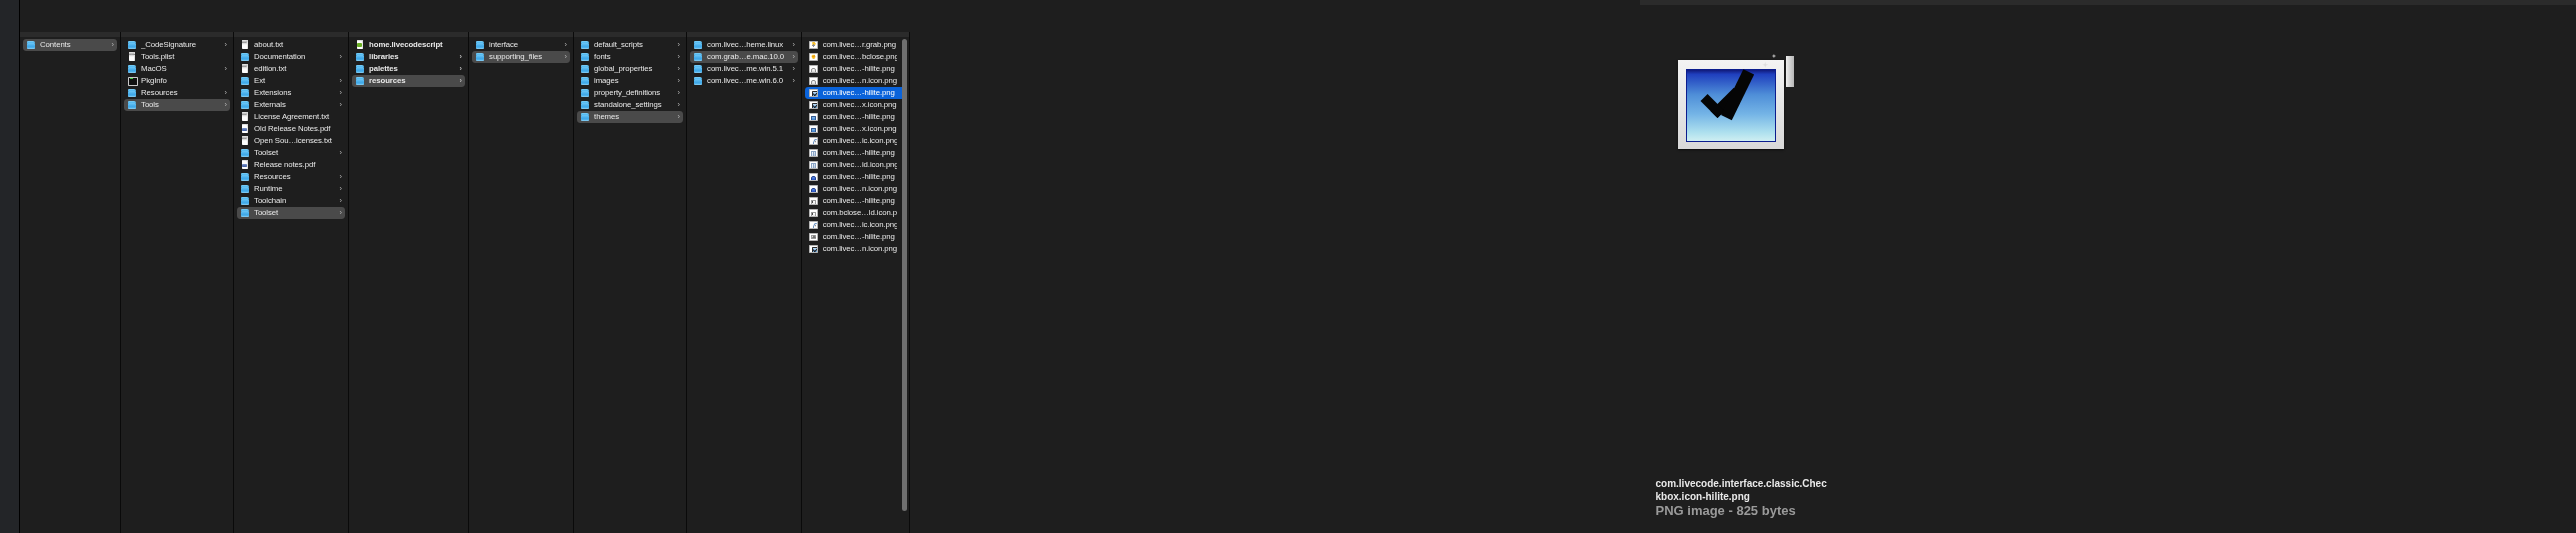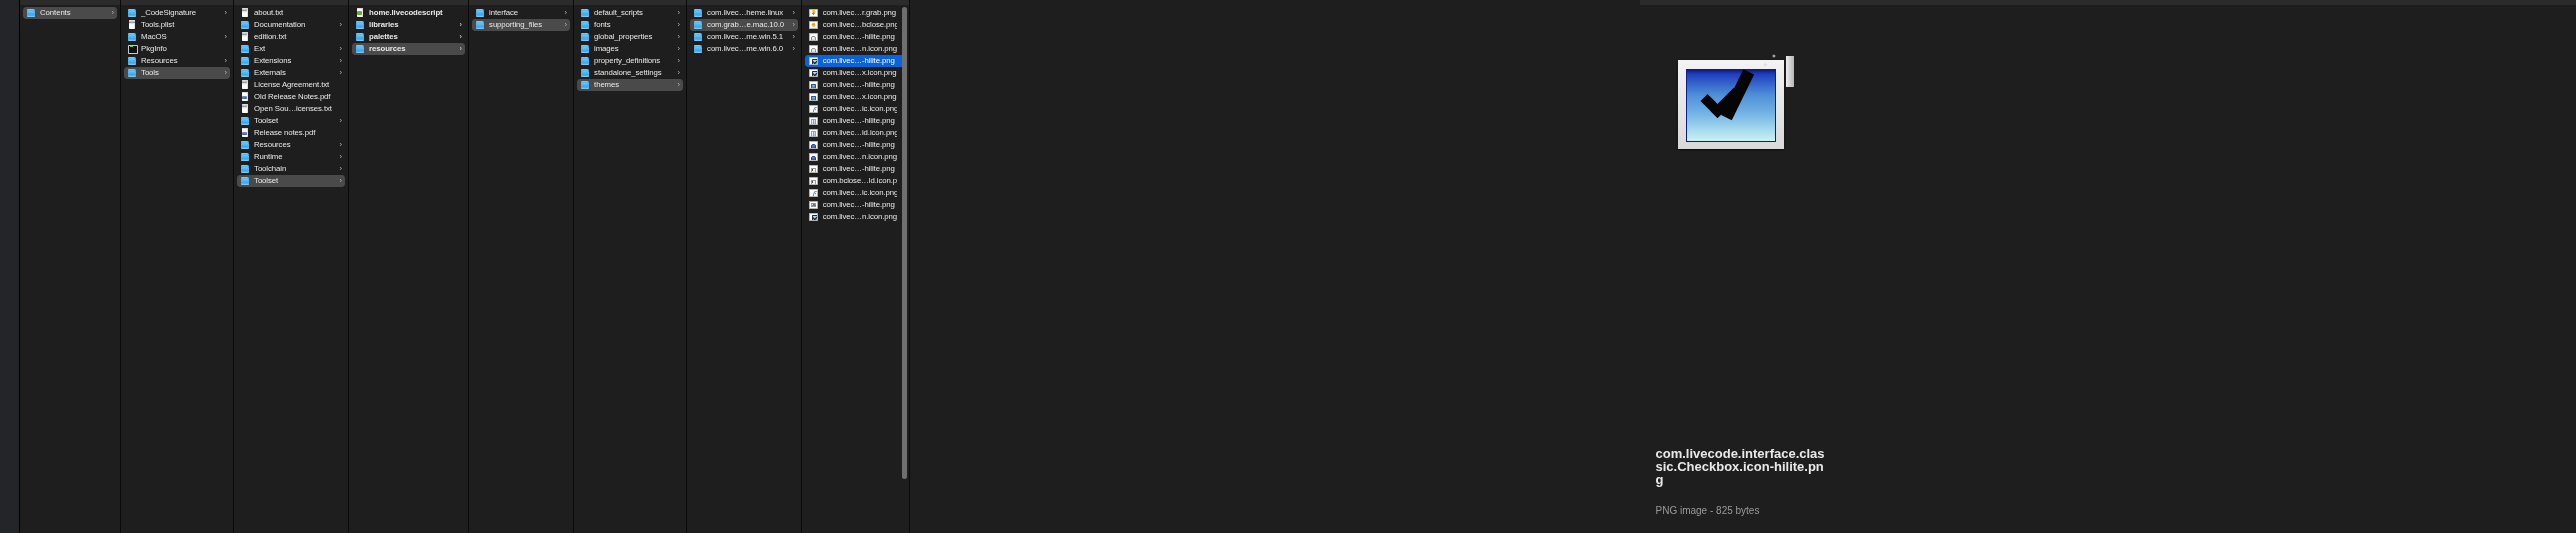--- a/index.html
+++ b/index.html
@@ -23,20 +23,21 @@
     background: #232528;
     flex: 0 0 20px;
     border-right: 0.7px solid #000;
   }
   
   .columns {
     display: flex;
     height: 452px;
     flex: 1 1 auto;
     min-width: 0;
+    margin-top: 32px;
   }
   .column {
     position: relative;
     height: 534px;
     background: #1e1e1e;
     border-right: 0.7px solid #0a0a0a;
     padding-top: 6.7px;
     flex: 0 0 auto;
     overflow: hidden;
   }
@@ -450,30 +451,31 @@
     background: linear-gradient(90deg,#ededed,#b6b6b6);
   }
 
   .preview-meta {
     margin-top: auto;
     margin-bottom: 17.5px;
     max-width: 175px;
   }
   .preview-filename {
     color: #e9e9e9;
-    font-size: 13px;
+    font-size: 10px;
     font-weight: 700;
     line-height: 12.8px;
     word-break: break-all;
   }
   .preview-kind {
     color: #9a9a9a;
-    font-size: 10px;
+    font-size: 13px;
     line-height: 12px;
-    margin-top: 18px;
+    margin-top: 1px;
+    font-weight: bold;
   }
 </style>
 </head>
 <body>
 
 <div id="finder">
 
   <div class="sidebar-strip"></div>
 
   <div class="columns">

